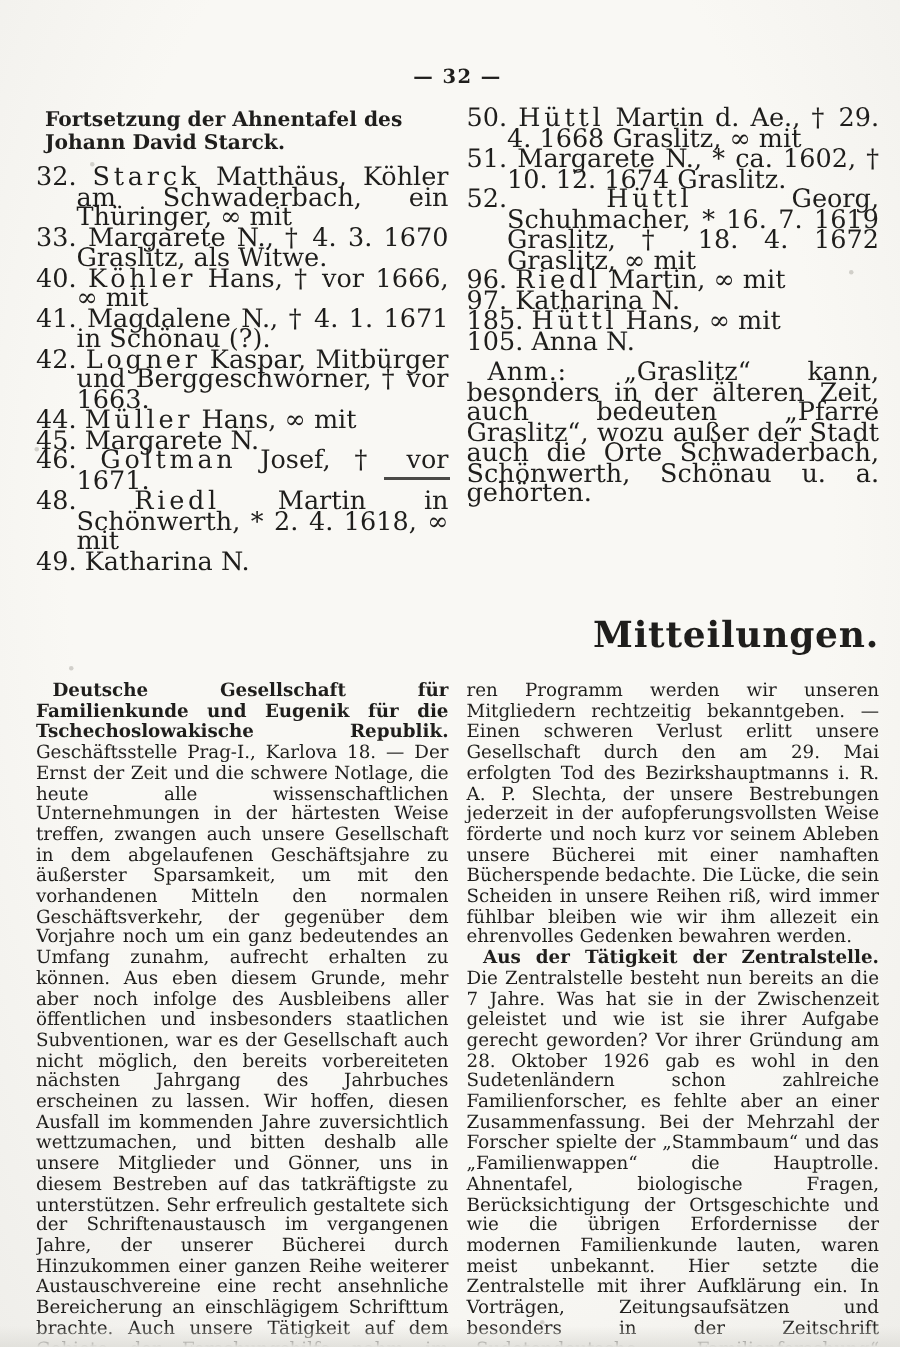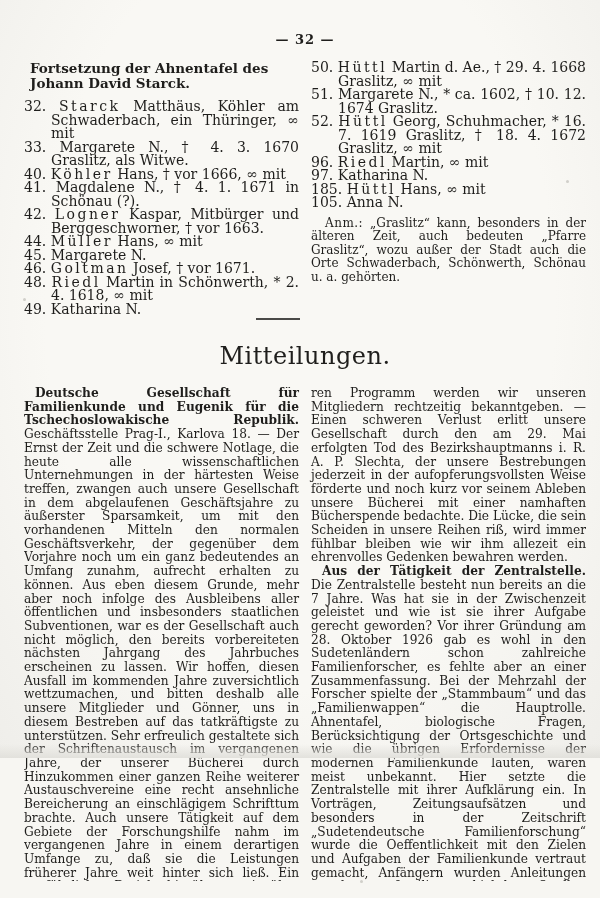--- a/index.html
+++ b/index.html
@@ -5,23 +5,23 @@
   html, body {
     margin: 0; padding: 0;
     width: 600px; height: 898px;
     overflow: hidden;
     background: #f7f6f2;
     font-family: "DejaVu Serif", "Liberation Serif", serif;
     color: #1f1e1c;
   }
   .page {
     position: relative;
-    width: 600px; height: 758px;
+    width: 600px; height: 898px;
     box-sizing: border-box;
-    padding: 32px 14px 0 24px;
+    padding: 44px 14px 0 24px;
     background:
       radial-gradient(ellipse at 50% 40%, #f9f8f4 60%, #efeeea 100%);
   }
   .page-number {
     text-align: center;
     font-weight: bold;
     font-size: 13px;
     letter-spacing: 1px;
     margin-bottom: 14px;
   }
@@ -31,45 +31,45 @@
   
   .ahnen-heading {
     font-weight: bold;
     font-size: 13.5px;
     line-height: 15px;
     margin: 0 6px 9px 6px;
   }
   ol.entries {
     list-style: none;
     margin: 0; padding: 0;
-    font-size: 14px;
+    font-size: 17px;
     line-height: 13.5px;
   }
   ol.entries li {
     padding-left: 27px;
     text-indent: -27px;
     text-align: justify;
   }
   ol.entries .num { display: inline; }
   .sname { letter-spacing: 2.5px; }
   .note {
     margin: 7px 0 0 0;
-    font-size: 12px;
+    font-size: 17px;
     line-height: 13.5px;
     text-align: justify;
     text-indent: 14px;
   }
   .note .note-label { letter-spacing: 0.5px; }
 
   
   .mitteilungen-heading {
     margin: 26px 0 17px 0;
-    text-align: center;
+    text-align: right;
     font-size: 24px;
-    font-weight: normal;
+    font-weight: bold;
     letter-spacing: 0.5px;
   }
   .bodytext {
     font-size: 12.2px;
     line-height: 13.7px;
     text-align: justify;
     hyphens: auto;
   }
   .bodytext p { margin: 0; }
   .bodytext p.lead-par { text-indent: 11px; }

